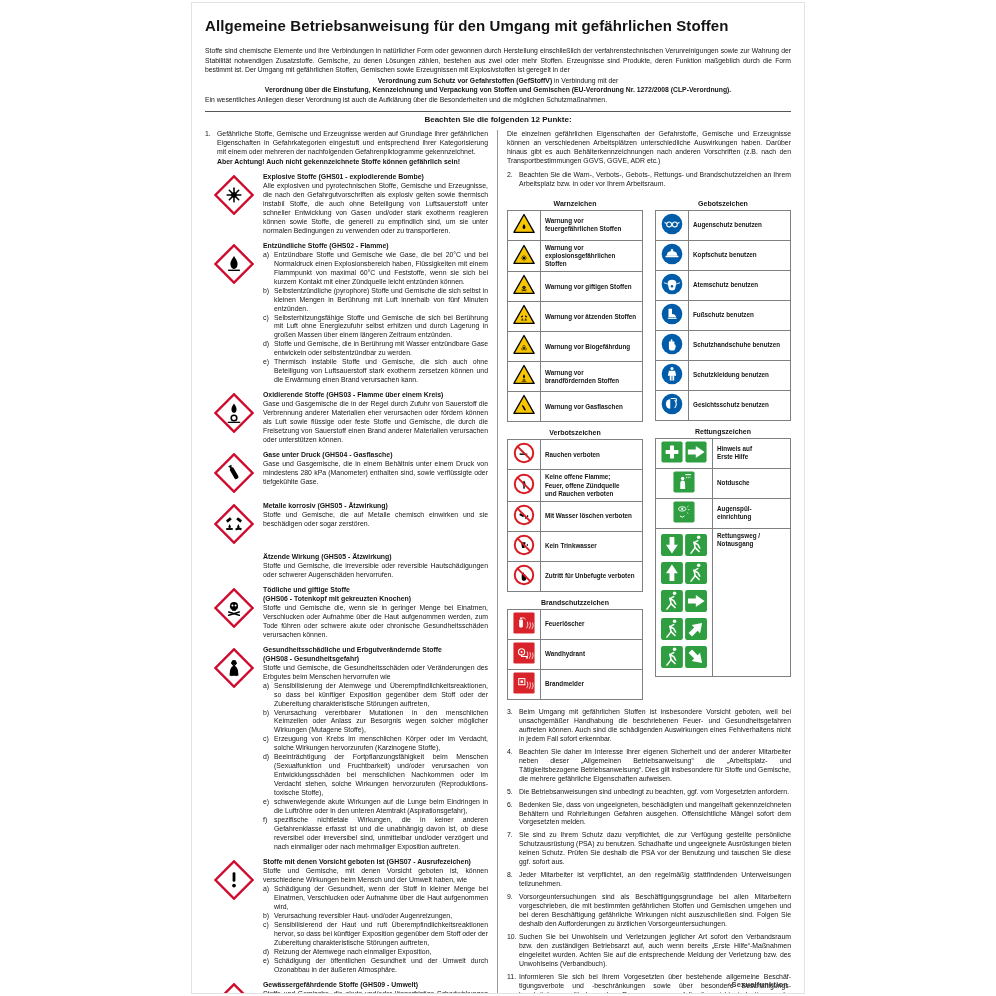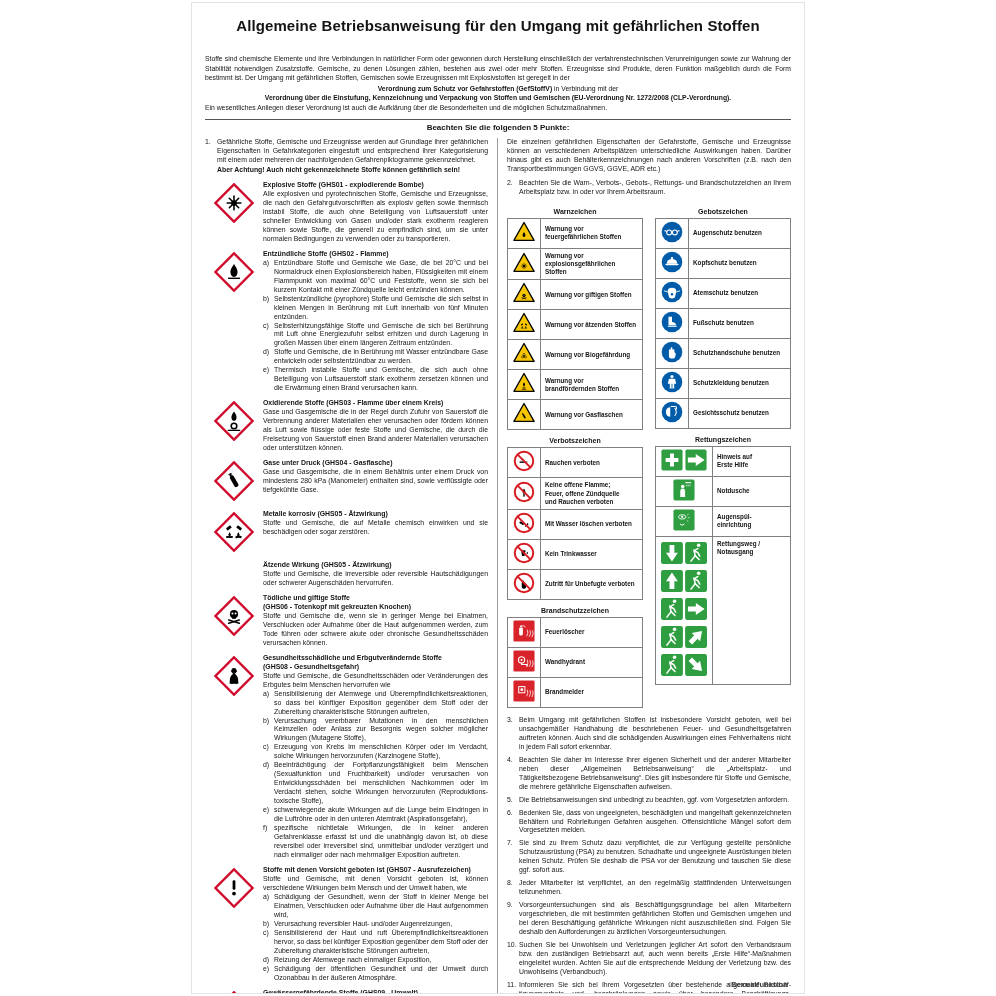--- a/index.html
+++ b/index.html
@@ -1,20 +1,20 @@
 <!DOCTYPE html>
 <html><head>
 <meta charset="utf-8">
 <style>
   html,body{margin:0;padding:0;background:#fff;}
   body{font-family:"Liberation Sans","DejaVu Sans",sans-serif;color:#141414;-webkit-font-smoothing:antialiased;}
   .stage{width:996px;height:996px;margin:0 auto;background:#fff;position:relative;}
   .poster{width:614px;height:992px;margin:0 auto;position:relative;top:2px;
           border:1px solid #e3e3e3;box-sizing:border-box;padding:6px 13px 4px;overflow:hidden;background:#fff;}
-  h1{font-size:15px;font-weight:bold;text-align:center;margin:8px 0 20px;letter-spacing:.1px;}
+  h1{font-size:15px;font-weight:bold;text-align:left;margin:8px 0 12px;letter-spacing:.1px;}
   .intro{font-size:6.8px;line-height:1.4;text-align:justify;margin:0 0 1px;}
   .law{font-size:6.8px;line-height:1.4;text-align:center;margin:0;}
   .law b{font-weight:bold;}
   .law-note{font-size:6.8px;line-height:1.4;text-align:left;margin:0;}
   .rule{border:none;border-top:1px solid #555;margin:7px 0 3px;}
   .points-heading{font-size:8px;font-weight:bold;text-align:center;margin:1px 0 6px;}
   .columns{display:flex;align-items:stretch;}
   .col{box-sizing:border-box;font-size:6.9px;line-height:1.3;}
   .col-left{width:50%;padding-right:9px;border-right:1px solid #9a9a9a;}
   .col-right{width:50%;padding-left:9px;}
@@ -54,21 +54,21 @@
 <body>
 
 <div class="stage">
   <div class="poster">
     <h1>Allgemeine Betriebsanweisung für den Umgang mit gefährlichen Stoffen</h1>
     <p class="intro">Stoffe sind chemische Elemente und ihre Verbindungen in natürlicher Form oder gewonnen durch Herstellung einschließlich der verfahrenstechnischen Verunreinigungen sowie zur Wahrung der Stabilität notwendigen Zusatzstoffe. Gemische, zu denen Lösungen zählen, bestehen aus zwei oder mehr Stoffen. Erzeugnisse sind Produkte, deren Funktion maßgeblich durch die Form bestimmt ist. Der Umgang mit gefährlichen Stoffen, Gemischen sowie Erzeugnissen mit Explosivstoffen ist geregelt in der</p>
     <p class="law"><b>Verordnung zum Schutz vor Gefahrstoffen (GefStoffV)</b><span> in Verbindung mit der</span></p>
     <p class="law"><b>Verordnung über die Einstufung, Kennzeichnung und Verpackung von Stoffen und Gemischen (EU-Verordnung Nr. 1272/2008 (CLP-Verordnung).</b></p>
     <p class="law-note">Ein wesentliches Anliegen dieser Verordnung ist auch die Aufklärung über die Besonderheiten und die möglichen Schutzmaßnahmen.</p>
     <hr class="rule">
-    <div class="points-heading">Beachten Sie die folgenden 5 Punkte:</div>
+    <div class="points-heading">Beachten Sie die folgenden 12 Punkte:</div>
 
     <div class="columns">
       <div class="col col-left" id="col-left">
         <div class="numbered" id="point1">
             <span class="num">1.</span>
             <div class="nbody">Gefährliche Stoffe, Gemische und Erzeugnisse werden auf Grundlage ihrer gefährlichen Eigenschaften in Gefahrkategorien eingestuft und entsprechend ihrer Kategorisierung mit einem oder mehreren der nachfolgenden Gefahren­piktogramme gekennzeichnet.<div class="warn-bold">Aber Achtung!  Auch nicht gekennzeichnete Stoffe können gefährlich sein!</div></div>
           </div>
         <div id="ghs-container">
             <div class="ghs-section">
               <div class="ghs-icon-cell">

